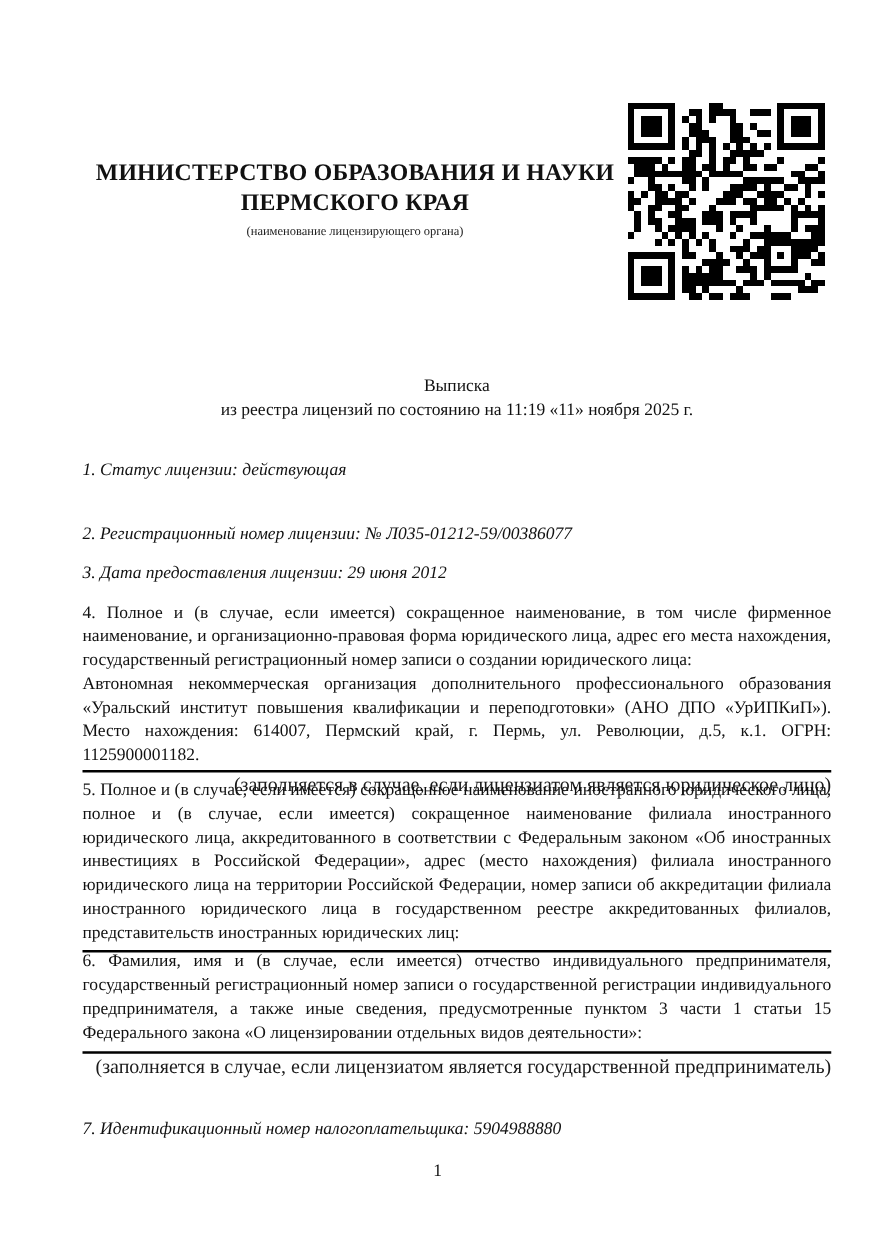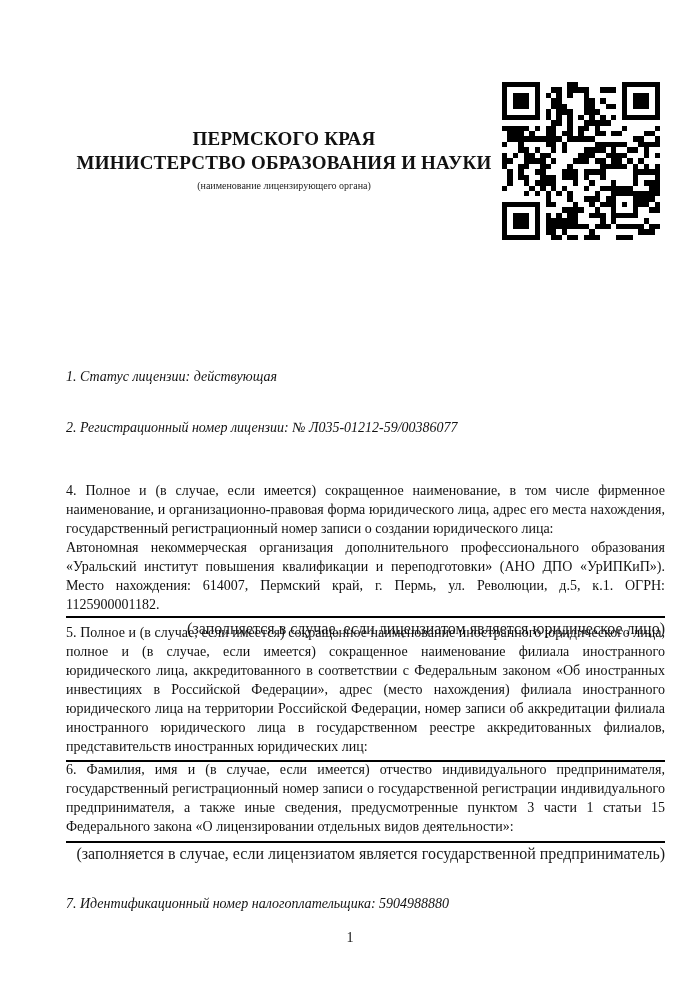--- a/index.html
+++ b/index.html
@@ -77,22 +77,22 @@
     text-align: center;
     line-height: 19px;
   }
 </style>
 </head>
 <body>
 
 <div class="page">
 
   <div class="abs ministry-block">
+    <div class="ministry-title">МИНИСТЕРСТВО ОБРАЗОВАНИЯ И НАУКИ</div>
     <div class="ministry-title">ПЕРМСКОГО КРАЯ</div>
-    <div class="ministry-title">МИНИСТЕРСТВО ОБРАЗОВАНИЯ И НАУКИ</div>
     <div class="ministry-note">(наименование лицензирующего органа)</div>
   </div>
 
   <div class="abs qr-box">
       <svg width="158" height="158" viewBox="0 0 29 29" shape-rendering="crispEdges" fill="#000">
         <rect x="0" y="0" width="1" height="1"></rect>
         <rect x="1" y="0" width="1" height="1"></rect>
         <rect x="2" y="0" width="1" height="1"></rect>
         <rect x="3" y="0" width="1" height="1"></rect>
         <rect x="4" y="0" width="1" height="1"></rect>
@@ -514,27 +514,32 @@
         <rect x="13" y="28" width="1" height="1"></rect>
         <rect x="15" y="28" width="1" height="1"></rect>
         <rect x="16" y="28" width="1" height="1"></rect>
         <rect x="17" y="28" width="1" height="1"></rect>
         <rect x="21" y="28" width="1" height="1"></rect>
         <rect x="22" y="28" width="1" height="1"></rect>
         <rect x="23" y="28" width="1" height="1"></rect>
       </svg>
     </div>
 
+  <div class="abs doc-title">
+    <div>Выписка</div>
+    <div>из реестра лицензий по состоянию на 11:19 «11» ноября 2025 г.</div>
+  </div>
 
   <div class="abs content" style="top:367px">
     <div class="line-item">1. Статус лицензии: действующая</div>
   </div>
 
   <div class="abs content line-item" style="top:418px">2. Регистрационный номер лицензии: № Л035-01212-59/00386077</div>
 
+  <div class="abs content line-item" style="top:449px">3. Дата предоставления лицензии: 29 июня 2012</div>
 
   <div class="abs content" style="top:481px">
     <div class="para">4. Полное и (в случае, если имеется) сокращенное наименование, в том числе фирменное наименование, и организационно-правовая форма юридического лица, адрес его места нахождения, государственный регистрационный номер записи о создании юридического лица:</div>
     <div class="para">Автономная некоммерческая организация дополнительного профессионального образования «Уральский институт повышения квалификации и переподготовки» (АНО ДПО «УрИПКиП»). Место нахождения: 614007, Пермский край, г. Пермь, ул. Революции, д.5, к.1. ОГРН: 1125900001182.</div>
     <div class="answer-rule"></div>
     <div class="fill-note">(заполняется в случае, если лицензиатом является юридическое лицо)</div>
   </div>
 
   <div class="abs content" style="top:623px">
     <div class="para">5. Полное и (в случае, если имеется) сокращенное наименование иностранного юридического лица, полное и (в случае, если имеется) сокращенное наименование филиала иностранного юридического лица, аккредитованного в соответствии с Федеральным законом «Об иностранных инвестициях в Российской Федерации», адрес (место нахождения) филиала иностранного юридического лица на территории Российской Федерации, номер записи об аккредитации филиала иностранного юридического лица в государственном реестре аккредитованных филиалов, представительств иностранных юридических лиц:</div>

